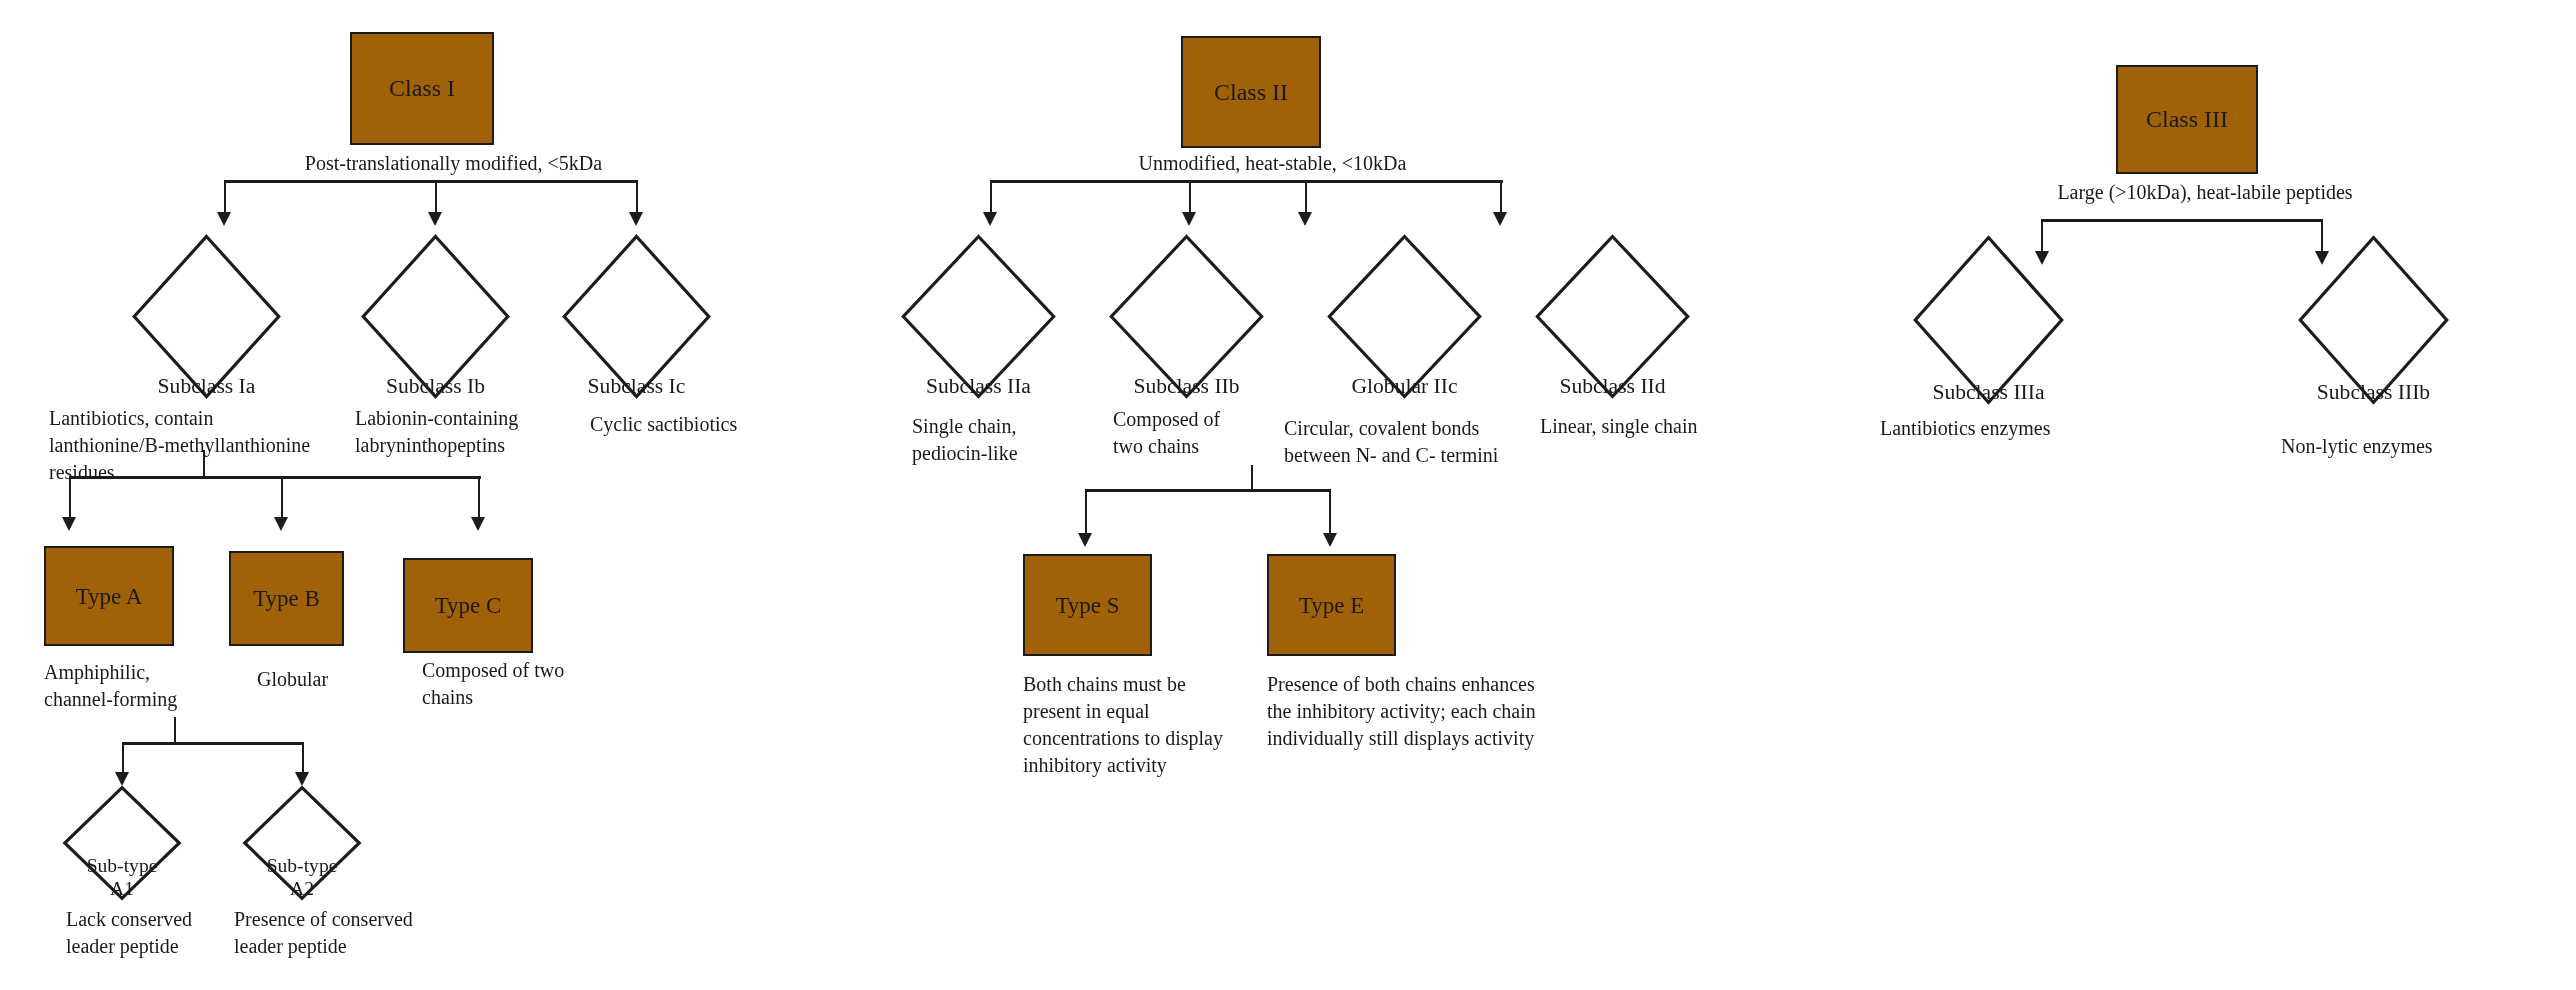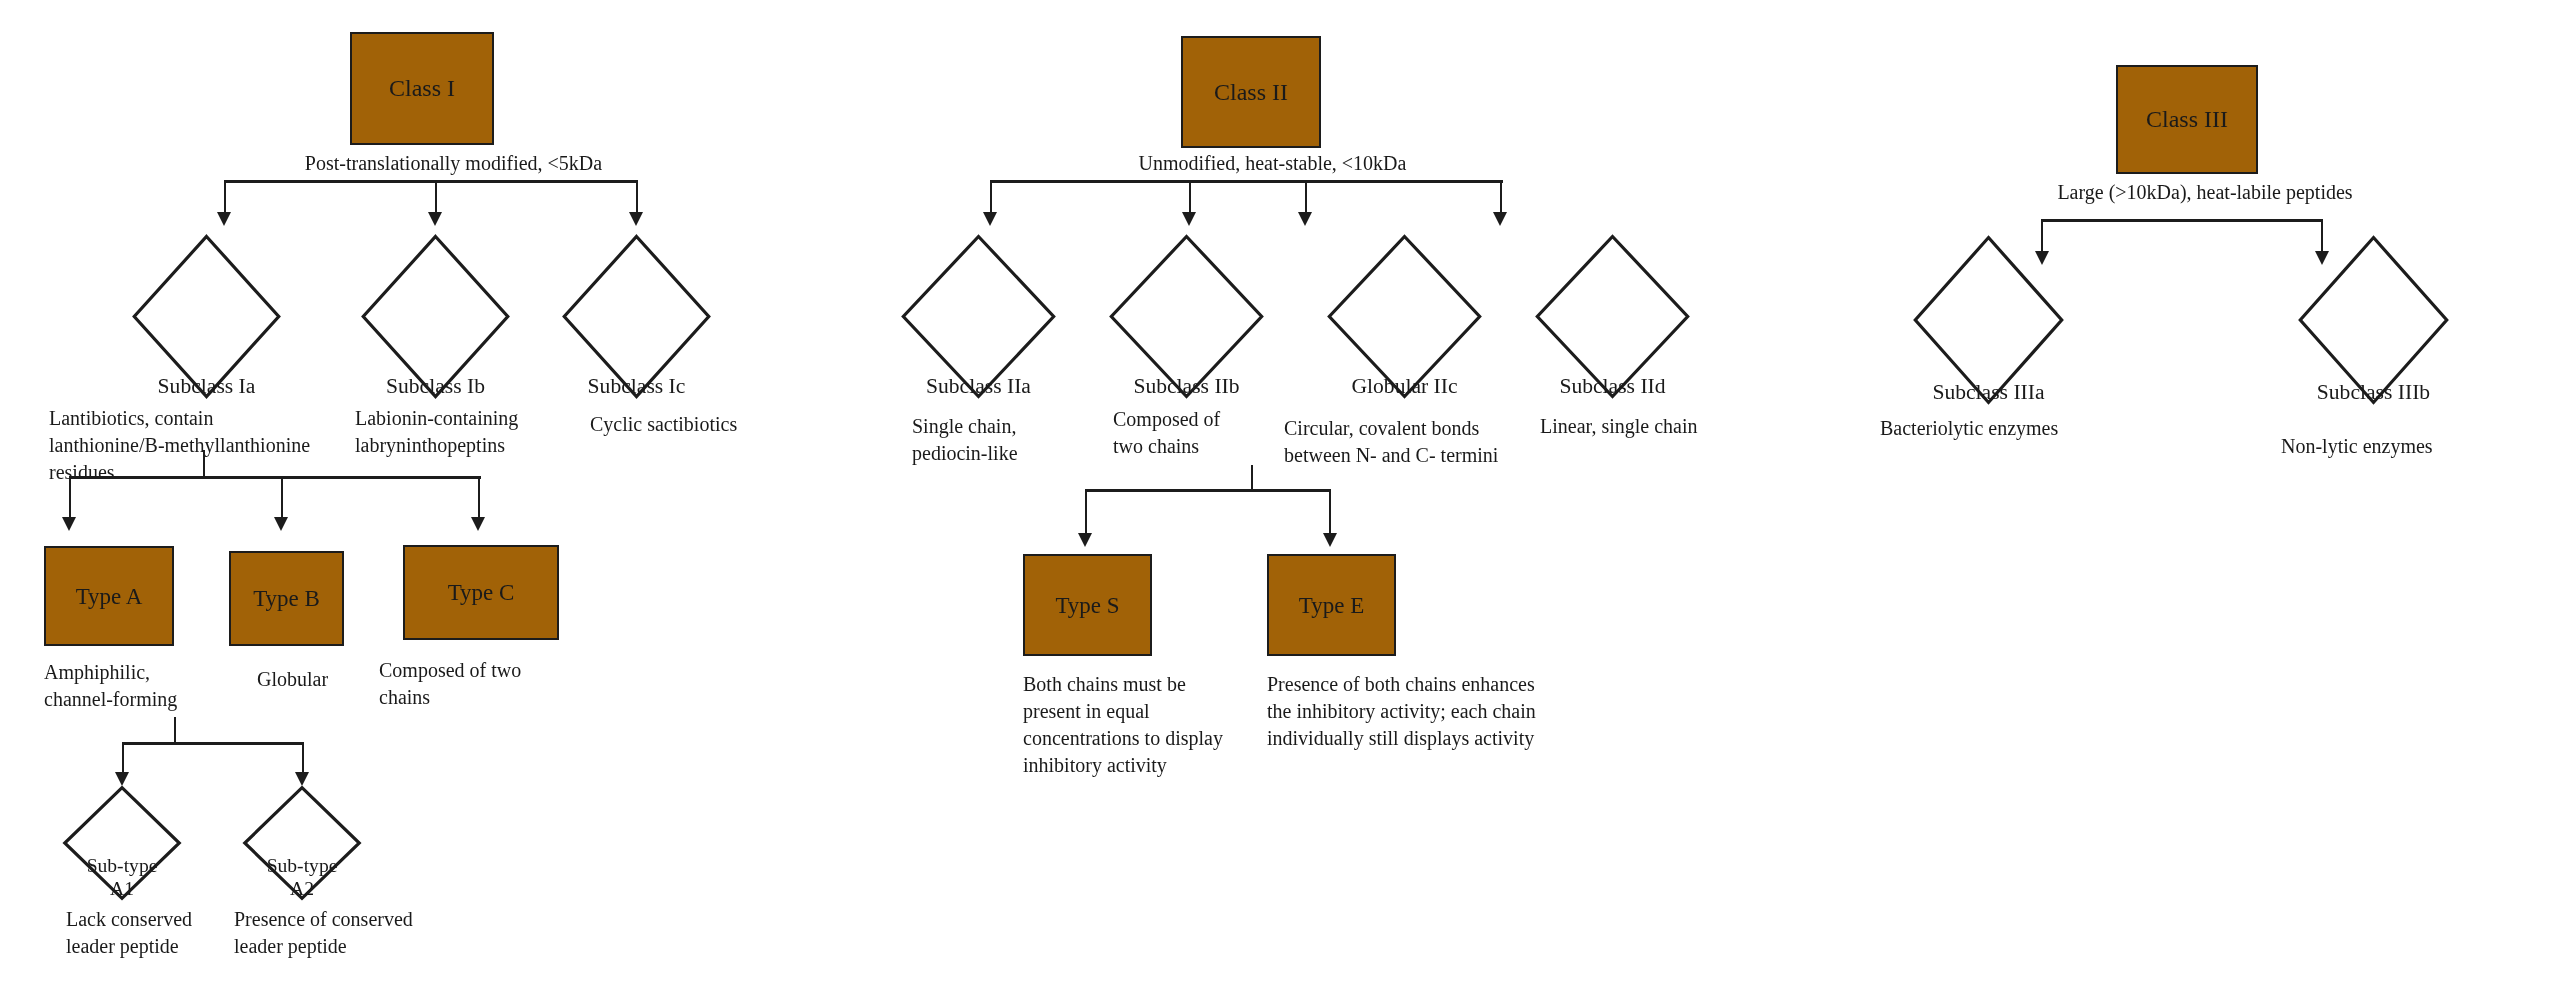--- a/index.html
+++ b/index.html
@@ -99,28 +99,28 @@
   <div class="arr" style="left:62px;top:517px"></div>
   <div class="arr" style="left:274px;top:517px"></div>
   <div class="arr" style="left:471px;top:517px"></div>
 
   <div class="rect" style="left:44px;top:546px;width:130px;height:100px">
     <span class="lbl">Type A</span>
   </div>
   <div class="rect" style="left:229px;top:551px;width:115px;height:95px">
     <span class="lbl">Type B</span>
   </div>
-  <div class="rect" style="left:403px;top:545px;width:156px;height:95px">
+  <div class="rect" style="left:403px;top:558px;width:130px;height:95px">
     <span class="lbl">Type C</span>
   </div>
 
   <div class="cap" style="left:44px;top:659px">Amphiphilic,
 channel-forming</div>
   <div class="cap" style="left:257px;top:666px">Globular</div>
-  <div class="cap" style="left:379px;top:657px">Composed of two
+  <div class="cap" style="left:422px;top:657px">Composed of two
 chains</div>
 
   <div class="v" style="left:174px;top:717px;height:26px"></div>
   <div class="h" style="left:122px;top:742px;width:182px"></div>
   <div class="v" style="left:122px;top:742px;height:31px"></div>
   <div class="v" style="left:302px;top:742px;height:31px"></div>
   <div class="arr" style="left:115px;top:772px"></div>
   <div class="arr" style="left:295px;top:772px"></div>
 
   <div class="diamond small" style="left:63px;top:786px;width:118px;height:114px">
@@ -230,17 +230,17 @@
       </svg>
     <span class="lbl">Subclass IIIa</span>
   </div>
   <div class="diamond" style="left:2298px;top:235px;width:151px;height:170px">
     <svg class="dshape" viewBox="0 0 100 100" preserveAspectRatio="none">
         <polygon points="50,1.5 98.5,50 50,98.5 1.5,50"></polygon>
       </svg>
     <span class="lbl">Subclass IIIb</span>
   </div>
 
-  <div class="cap" style="left:1880px;top:415px">Bacteriolytic enzymes</div>
+  <div class="cap" style="left:1880px;top:415px">Lantibiotics enzymes</div>
   <div class="cap" style="left:2281px;top:433px">Non-lytic enzymes</div>
 
 </div>
 
 
 </body></html>

